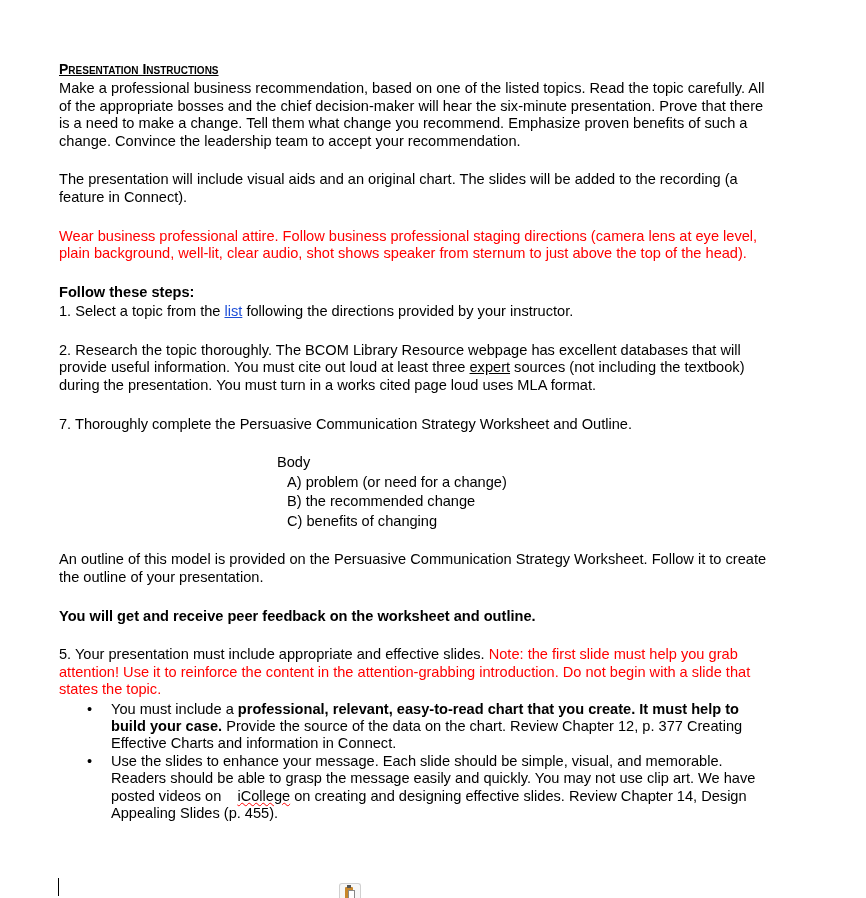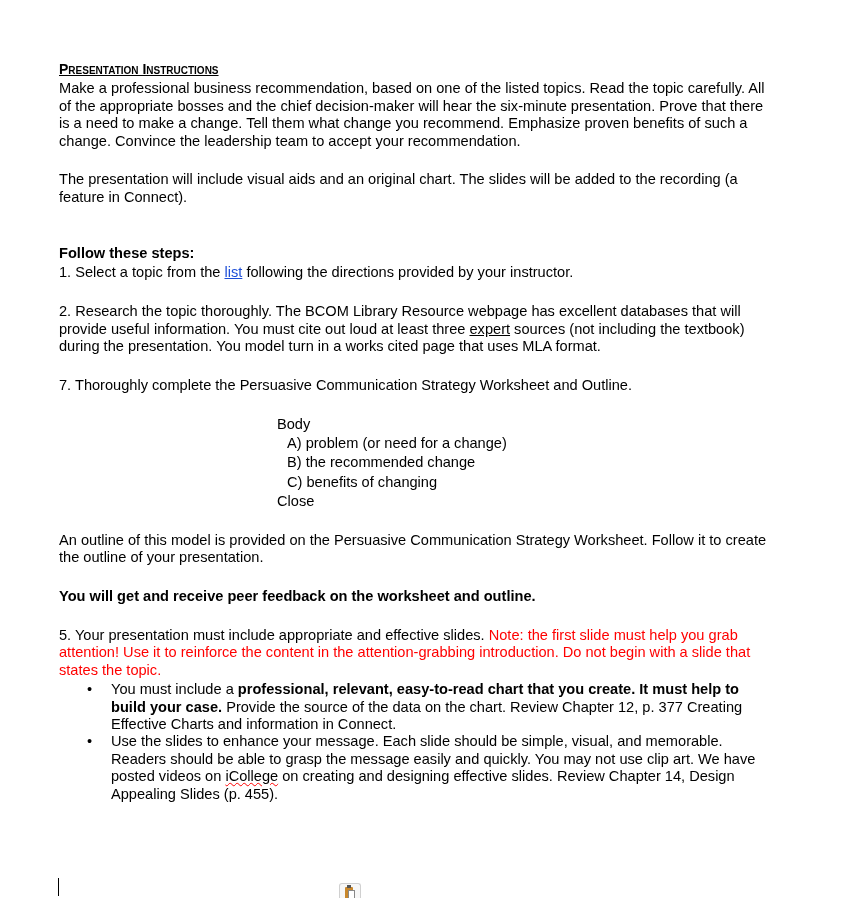--- a/index.html
+++ b/index.html
@@ -6,21 +6,21 @@
   body { width: 866px; height: 898px; overflow: hidden; position: relative;
          font-family: "Liberation Sans", sans-serif; font-size: 14.6px; color: #000; }
   .page { position: absolute; left: 57px; top: 59px; width: 720px; line-height: 17.4px; }
   .heading { font-weight: bold; text-decoration: underline; font-variant: small-caps; font-size: 14px; }
   p { margin: 2px; }
   .gap { height: 17.4px; }
   .red { color: #ff0000; }
   .bold { font-weight: bold; }
   .link { color: #1d4ed8; text-decoration: underline; }
   .ul { text-decoration: underline; }
-  .squiggle { text-decoration: underline wavy #ff0000; text-decoration-thickness: 1px; }
+  .squiggle { text-decoration: underline wavy #ff0000; text-decoration-thickness: 1px; margin-left: 12px; }
   .model { padding-left: 218px; }
   .model .sub { padding-left: 10px; }
   ul.bullets { margin: 0; padding: 0; list-style: none; }
   ul.bullets li { position: relative; padding-left: 54px; }
   ul.bullets li .dot { position: absolute; left: 30px; top: 0; }
   .cursor { position: absolute; left: 58px; top: 878px; width: 1px; height: 18px; background: #000; }
   .paste { position: absolute; left: 339px; top: 883px; width: 20px; height: 15px;
            border: 1px solid #d0d0d0; border-bottom: none; border-radius: 3px 3px 0 0; background: #f7f7f7; }
   .paste .board { position: absolute; left: 5px; top: 3px; width: 8px; height: 12px; background: #c8872b; border-radius: 1px; }
   .paste .clip { position: absolute; left: 7px; top: 1px; width: 4px; height: 3px; background: #555; }
@@ -28,34 +28,34 @@
 </style>
 </head>
 <body>
 
 <div class="page">
   <p class="heading">Presentation Instructions</p>
   <p>Make a professional business recommendation, based on one of the listed topics. Read the topic carefully.  All of the appropriate bosses and the chief decision-maker will hear the six-minute presentation. Prove that there is a need to make a change. Tell them what change you recommend. Emphasize proven benefits of such a change. Convince the leadership team to accept your recommendation.</p>
   <div class="gap"></div>
   <p>The presentation will include visual aids and an original chart. The slides will be added to the recording (a feature in Connect).</p>
   <div class="gap"></div>
+  <p class="red">Wear business professional attire. Follow business professional staging directions (camera lens at eye level, plain background, well-lit, clear audio, shot shows speaker from sternum to just above the top of the head).</p>
   <div class="gap"></div>
   <p class="bold">Follow these steps:</p>
   <p><span>1. Select a topic from the </span><span class="link">list</span><span>  following the directions provided by your instructor.</span></p>
   <div class="gap"></div>
-  <p><span>2. Research the topic thoroughly. The BCOM Library Resource webpage has excellent databases that will provide useful information. You must cite out loud at least three </span><span class="ul">expert</span><span> sources (not including the textbook) during the presentation. You model turn in a works cited page that uses MLA format.</span></p>
+  <p><span>2. Research the topic thoroughly. The BCOM Library Resource webpage has excellent databases that will provide useful information. You must cite out loud at least three </span><span class="ul">expert</span><span> sources (not including the textbook) during the presentation. You must turn in a works cited page loud uses MLA format.</span></p>
   <div class="gap"></div>
   <p>7. Thoroughly complete the Persuasive Communication Strategy Worksheet and Outline.</p>
   <div class="gap"></div>
   <div class="model">
     <p>Body</p>
     <p class="sub">A) problem (or need for a change)</p>
     <p class="sub">B) the recommended change</p>
     <p class="sub">C) benefits of changing</p>
-    <p>Close</p>
   </div>
   <div class="gap"></div>
   <p>An outline of this model is provided on the Persuasive Communication Strategy Worksheet. Follow it to create the outline of your presentation.</p>
   <div class="gap"></div>
   <p class="bold">You will get and receive peer feedback on the worksheet and outline.</p>
   <div class="gap"></div>
   <p><span>5. Your presentation must include appropriate and effective slides. </span><span class="red">Note: the first slide must help you grab attention! Use it to reinforce the content in the attention-grabbing introduction. Do not begin with a slide that states the topic.</span></p>
   <ul class="bullets">
     <li><span class="dot">•</span><span>You must include a </span><span class="bold">professional, relevant, easy-to-read chart that you create. It must help to build your case.</span><span> Provide the source of the data on the chart. Review Chapter 12, p. 377 Creating Effective Charts and information in Connect.</span></li>
     <li><span class="dot">•</span><span>Use the slides to enhance your message. Each slide should be simple, visual, and memorable. Readers should be able to grasp the message easily and quickly. You may not use clip art. We have posted videos on </span><span class="squiggle">iCollege</span><span> on creating and designing effective slides. Review Chapter 14, Design Appealing Slides (p. 455).</span></li>

